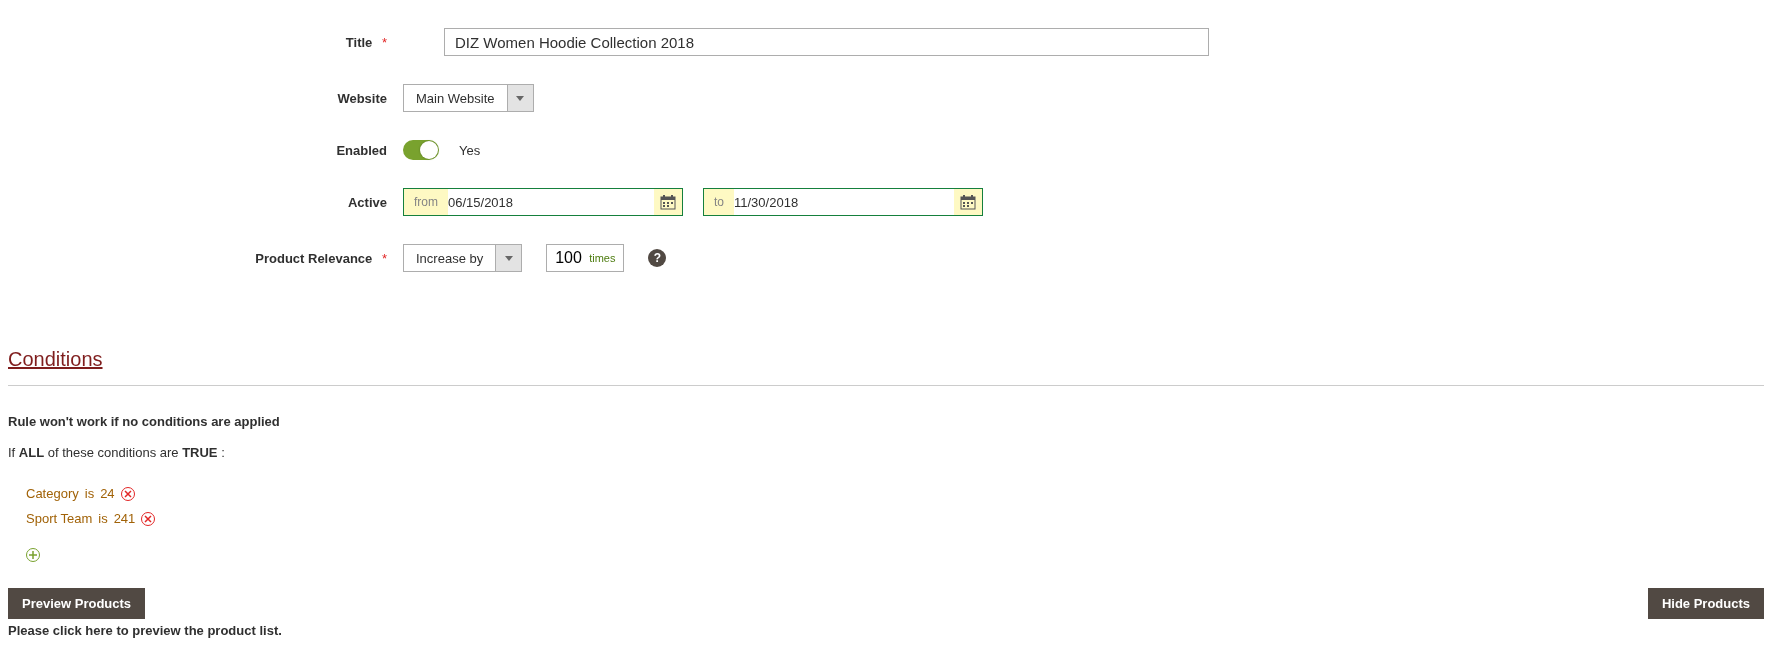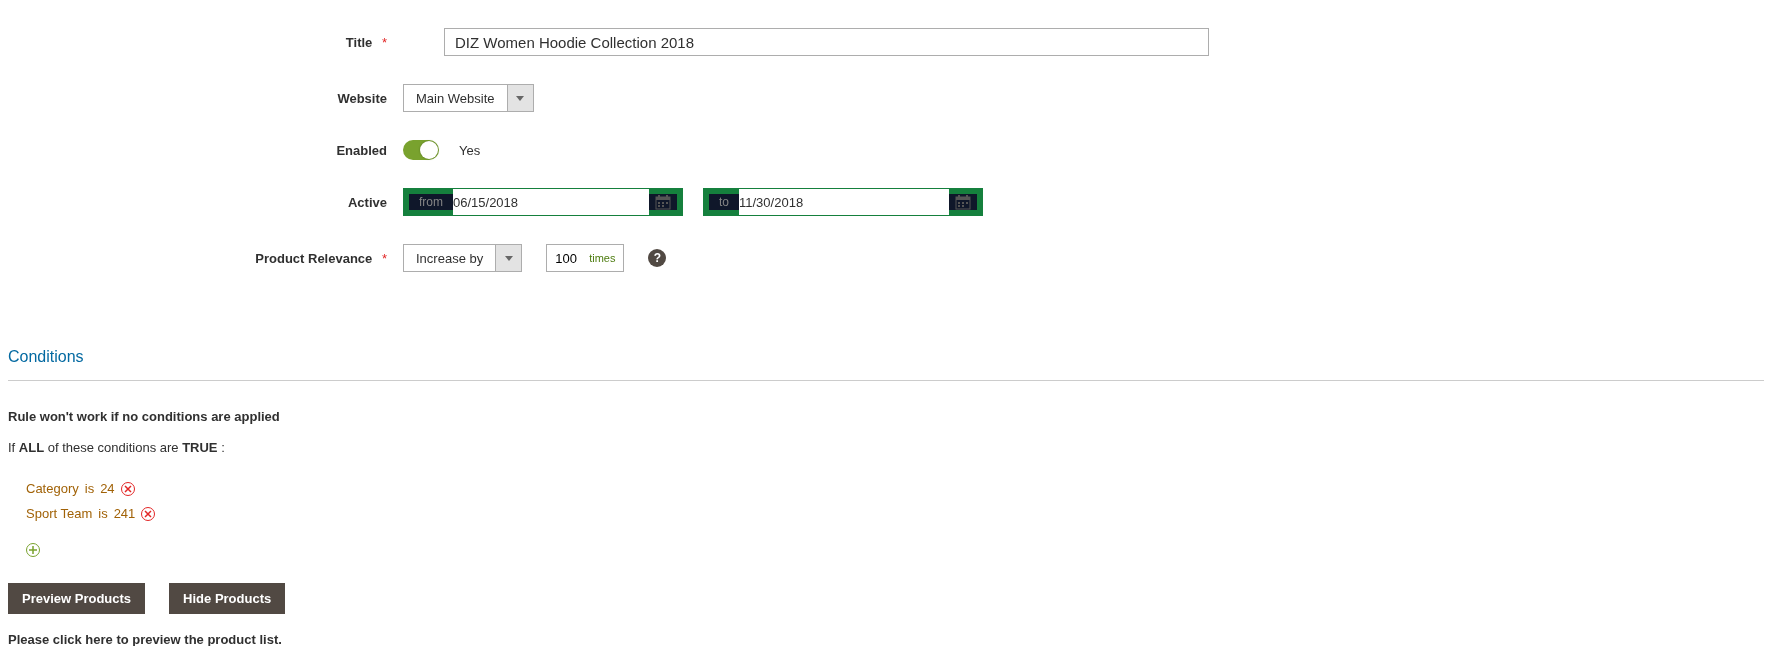--- a/index.html
+++ b/index.html
@@ -16,45 +16,45 @@
 
 .toggle { position: relative; width: 36px; height: 20px; background: #79a22e; border-radius: 10px; cursor: pointer; }
 .toggle .knob { position: absolute; right: 1px; top: 1px; width: 18px; height: 18px; background: #fff; border-radius: 50%; box-shadow: 0 0 2px rgba(0,0,0,.3); }
 .toggle-label { margin-left: 8px; font-size: 13px; color: #303030; }
 
 .select-wrap { display: inline-flex; border: 1px solid #adadad; height: 28px; background: #fff; }
 .select-text { padding: 0 12px; display: flex; align-items: center; font-size: 13px; color: #303030; }
 .select-caret { width: 26px; background: #e3e3e3; border-left: 1px solid #adadad; display: flex; align-items: center; justify-content: center; }
 .caret-down { width: 0; height: 0; border-left: 4px solid transparent; border-right: 4px solid transparent; border-top: 5px solid #666; }
 
-.date-wrap { display: inline-flex; align-items: center; border: 6px solid #15803d; height: 28px; background: #0f172a; width: 280px; }
+.date-wrap { display: inline-flex; align-items: center; border: 1px solid #15803d; height: 28px; background: #fef9c3; width: 280px; }
 .date-prefix { padding: 0 10px; font-size: 12px; color: #858585; }
 .date-wrap input { border: none; outline: none; flex: 1; height: 26px; font-size: 13px; color: #303030; padding: 0; }
 .date-icon { width: 28px; height: 28px; display: flex; align-items: center; justify-content: center; color: #555; cursor: pointer; }
 
 .num-wrap { display: inline-flex; align-items: center; border: 1px solid #adadad; height: 28px; background: #fff; padding: 0 8px; gap: 6px; }
-.num-wrap input { border: none; outline: none; width: 28px; font-size: 13px; text-align: left; }
+.num-wrap input { border: none; outline: none; width: 28px; font-size: 16px; text-align: left; }
 .num-suffix { font-size: 11px; color: #4d7c0f; }
 
 .help-icon { width: 18px; height: 18px; border-radius: 50%; background: #514943; color: #fff; display: flex; align-items: center; justify-content: center; font-size: 12px; font-weight: bold; cursor: pointer; }
 
-.section-title { font-size: 16px; color: #0369a1; font-weight: 400; padding: 8px 0 14px; border-bottom: 1px solid #ccc; margin-bottom: 28px; }
+.section-title { font-size: 20px; color: #7f1d1d; font-weight: 400; padding: 8px 0 14px; border-bottom: 1px solid #ccc; margin-bottom: 28px; text-decoration: underline; }
 
 .conditions-area { font-size: 13px; color: #303030; }
 .conditions-note { font-weight: 600; margin-bottom: 16px; }
 .cond-line { margin-bottom: 26px; }
 .cond-line .kw { font-weight: 600; }
 .cond-item { padding-left: 18px; margin: 10px 0; display: flex; align-items: center; gap: 6px; }
 .cond-item .attr, .cond-item .op, .cond-item .val { color: #a16207; }
 .remove-icon { width: 14px; height: 14px; border-radius: 50%; background: #fff; border: 1.5px solid #e22626; display: inline-flex; align-items: center; justify-content: center; cursor: pointer; color: #e22626; }
 .remove-icon svg { display: block; }
 .add-icon { width: 14px; height: 14px; border-radius: 50%; background: #fff; border: 1.5px solid #79a22e; display: inline-flex; align-items: center; justify-content: center; cursor: pointer; color: #79a22e; margin-left: 18px; margin-top: 12px; margin-bottom: 18px; }
 .add-icon svg { display: block; }
 
-.btn-row { display: flex; gap: 24px; margin-top: 8px; margin-bottom: 18px; }
+.btn-row { display: flex; gap: 24px; margin-top: 8px; margin-bottom: 4px; justify-content: space-between; }
 .btn { background: #514943; color: #fff; border: none; padding: 8px 14px; font-size: 13px; font-weight: 600; cursor: pointer; }
 
 .footer-note { font-weight: 600; font-size: 13px; color: #303030; }
 
 .cal-svg { width: 16px; height: 16px; }
 </style>
 </head>
 <body>
 
 <div class="form-section">

